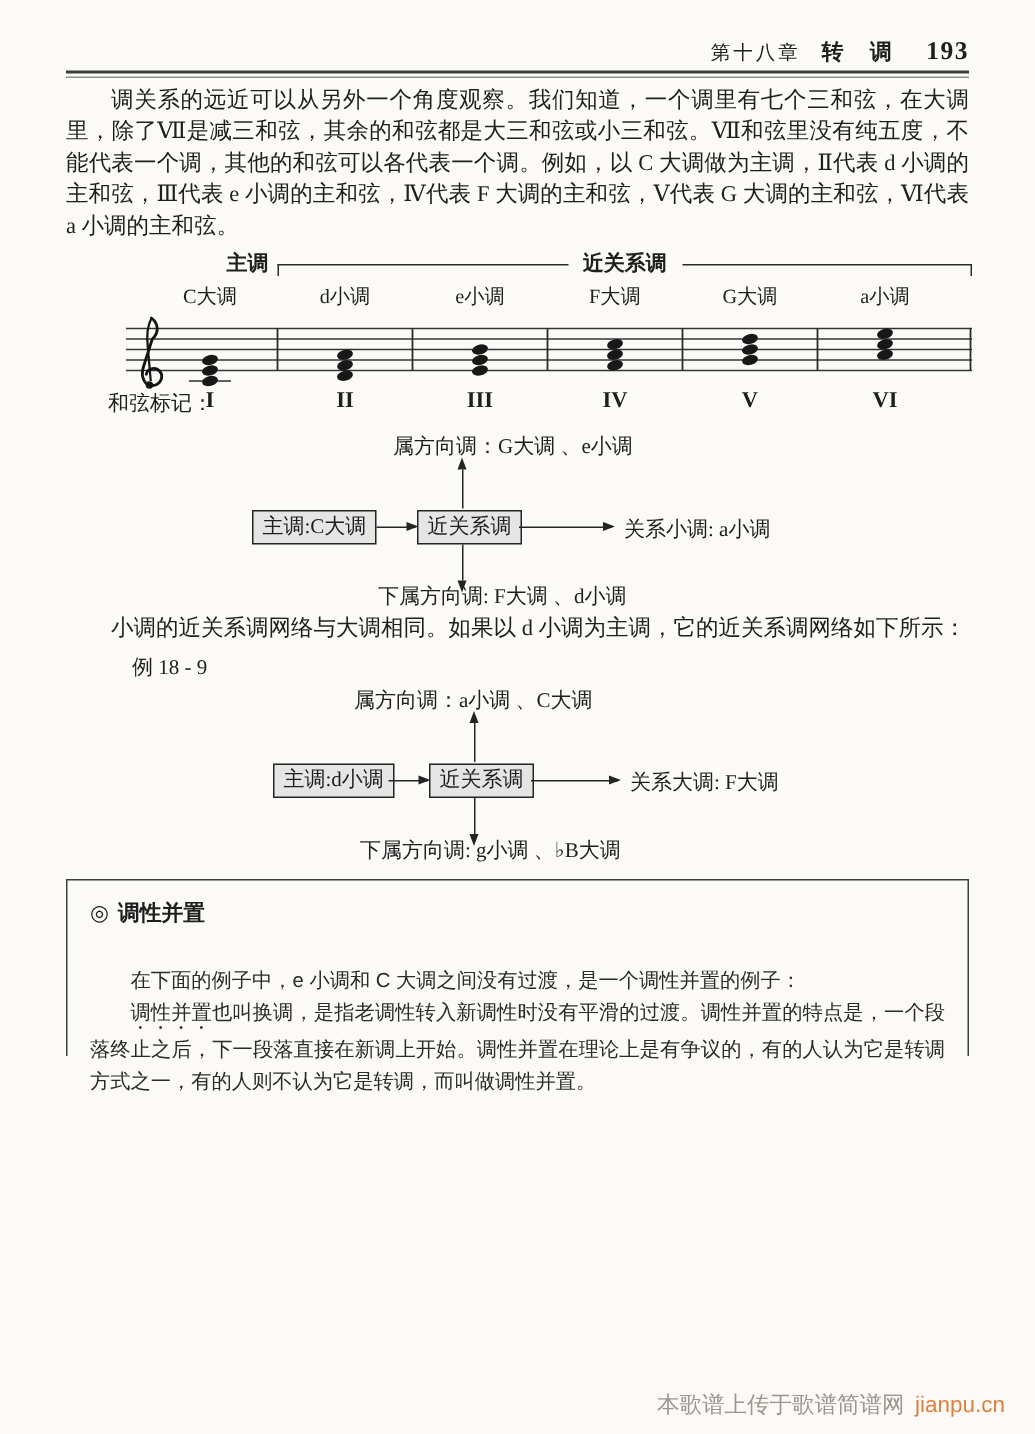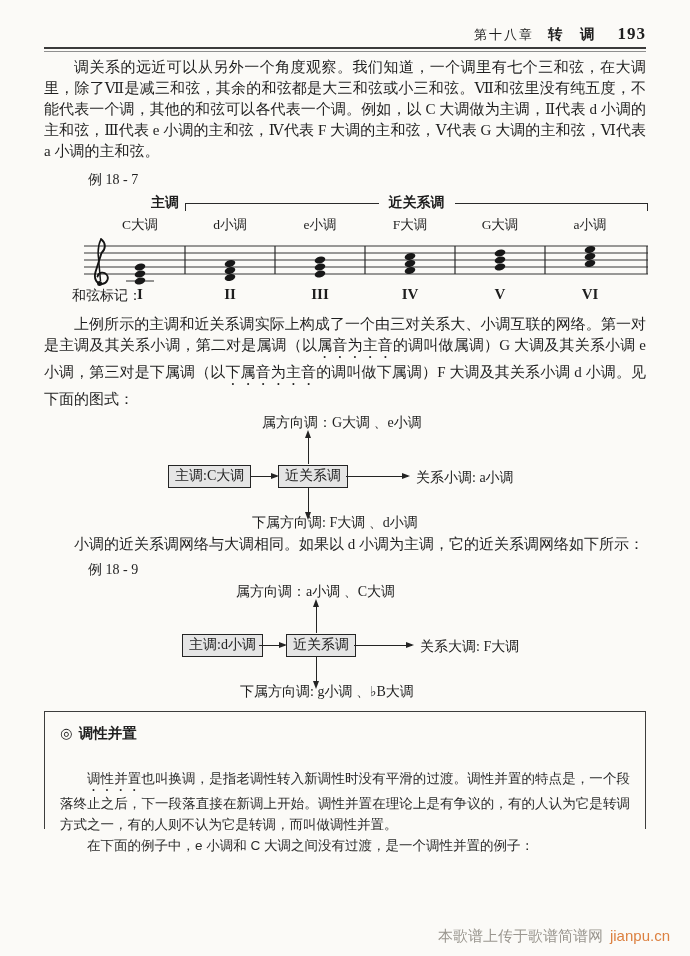--- a/index.html
+++ b/index.html
@@ -71,21 +71,20 @@
 
   <div class="header">
     <span class="chapter">第十八章</span>
     <span class="title">转 调</span>
     <span class="pagenum">193</span>
   </div>
   <div class="rule"></div>
 
   <p class="body-text" style="margin-top:5px">调关系的远近可以从另外一个角度观察。我们知道，一个调里有七个三和弦，在大调里，除了Ⅶ是减三和弦，其余的和弦都是大三和弦或小三和弦。Ⅶ和弦里没有纯五度，不能代表一个调，其他的和弦可以各代表一个调。例如，以 C 大调做为主调，Ⅱ代表 d 小调的主和弦，Ⅲ代表 e 小调的主和弦，Ⅳ代表 F 大调的主和弦，Ⅴ代表 G 大调的主和弦，Ⅵ代表 a 小调的主和弦。</p>
 
-  <div class="ex-label" style="margin-top:9px">例 18 - 7</div>
 
   <div class="music">
     <span class="zhudiao">主调</span>
     <div class="bracket">
       <span class="blabel">近关系调</span>
     </div>
 
     <span class="keyname" style="left:51px">C大调</span>
     <span class="keyname" style="left:141px">d小调</span>
     <span class="keyname" style="left:231px">e小调</span>
@@ -149,21 +148,20 @@
 
     <span class="chordrow-label">和弦标记：</span>
     <span class="numeral" style="left:76px">I</span>
     <span class="numeral" style="left:166px">II</span>
     <span class="numeral" style="left:256px">III</span>
     <span class="numeral" style="left:346px">IV</span>
     <span class="numeral" style="left:436px">V</span>
     <span class="numeral" style="left:526px">VI</span>
   </div>
 
-  <p class="body-text" style="margin-top:6px"><span>上例所示的主调和近关系调实际上构成了一个由三对关系大、小调互联的网络。第一对是主调及其关系小调，第二对是属调（以</span><span class="em">属音为主音</span><span>的调叫做属调）G 大调及其关系小调 e 小调，第三对是下属调（以</span><span class="em">下属音为主音</span><span>的调叫做下属调）F 大调及其关系小调 d 小调。见下面的图式：</span></p>
 
   <div class="diagram">
     <span class="dtext" style="left:218px;top:2px">属方向调：G大调 、e小调</span>
     <span class="varrow up" style="left:264px;top:26px;height:26px"></span>
     <span class="dbox" style="left:124px;top:53px">主调:C大调</span>
     <span class="harrow head" style="left:207px;top:64px;width:26px"></span>
     <span class="dbox" style="left:234px;top:53px">近关系调</span>
     <span class="harrow head" style="left:302px;top:64px;width:62px"></span>
     <span class="dtext" style="left:372px;top:57px">关系小调: a小调</span>
     <span class="varrow down" style="left:264px;top:76px;height:24px"></span>
@@ -180,21 +178,21 @@
     <span class="harrow head" style="left:215px;top:64px;width:26px"></span>
     <span class="dbox" style="left:242px;top:53px">近关系调</span>
     <span class="harrow head" style="left:310px;top:64px;width:58px"></span>
     <span class="dtext" style="left:376px;top:57px">关系大调: F大调</span>
     <span class="varrow down" style="left:272px;top:76px;height:24px"></span>
     <span class="dtext" style="left:196px;top:102px">下属方向调: g小调 、♭B大调</span>
   </div>
 
   <div class="panel">
     <div class="panel-heading"><span class="marker">◎</span><span>调性并置</span></div>
+    <p>在下面的例子中，e 小调和 C 大调之间没有过渡，是一个调性并置的例子：</p>
     <p><span class="em">调性并置</span><span>也叫换调，是指老调性转入新调性时没有平滑的过渡。调性并置的特点是，一个段落终止之后，下一段落直接在新调上开始。调性并置在理论上是有争议的，有的人认为它是转调方式之一，有的人则不认为它是转调，而叫做调性并置。</span></p>
-    <p>在下面的例子中，e 小调和 C 大调之间没有过渡，是一个调性并置的例子：</p>
   </div>
 
 </div>
 
 <div class="footer">
   <span>本歌谱上传于歌谱简谱网</span><span class="site">jianpu.cn</span>
 </div>
 
 </body></html>

